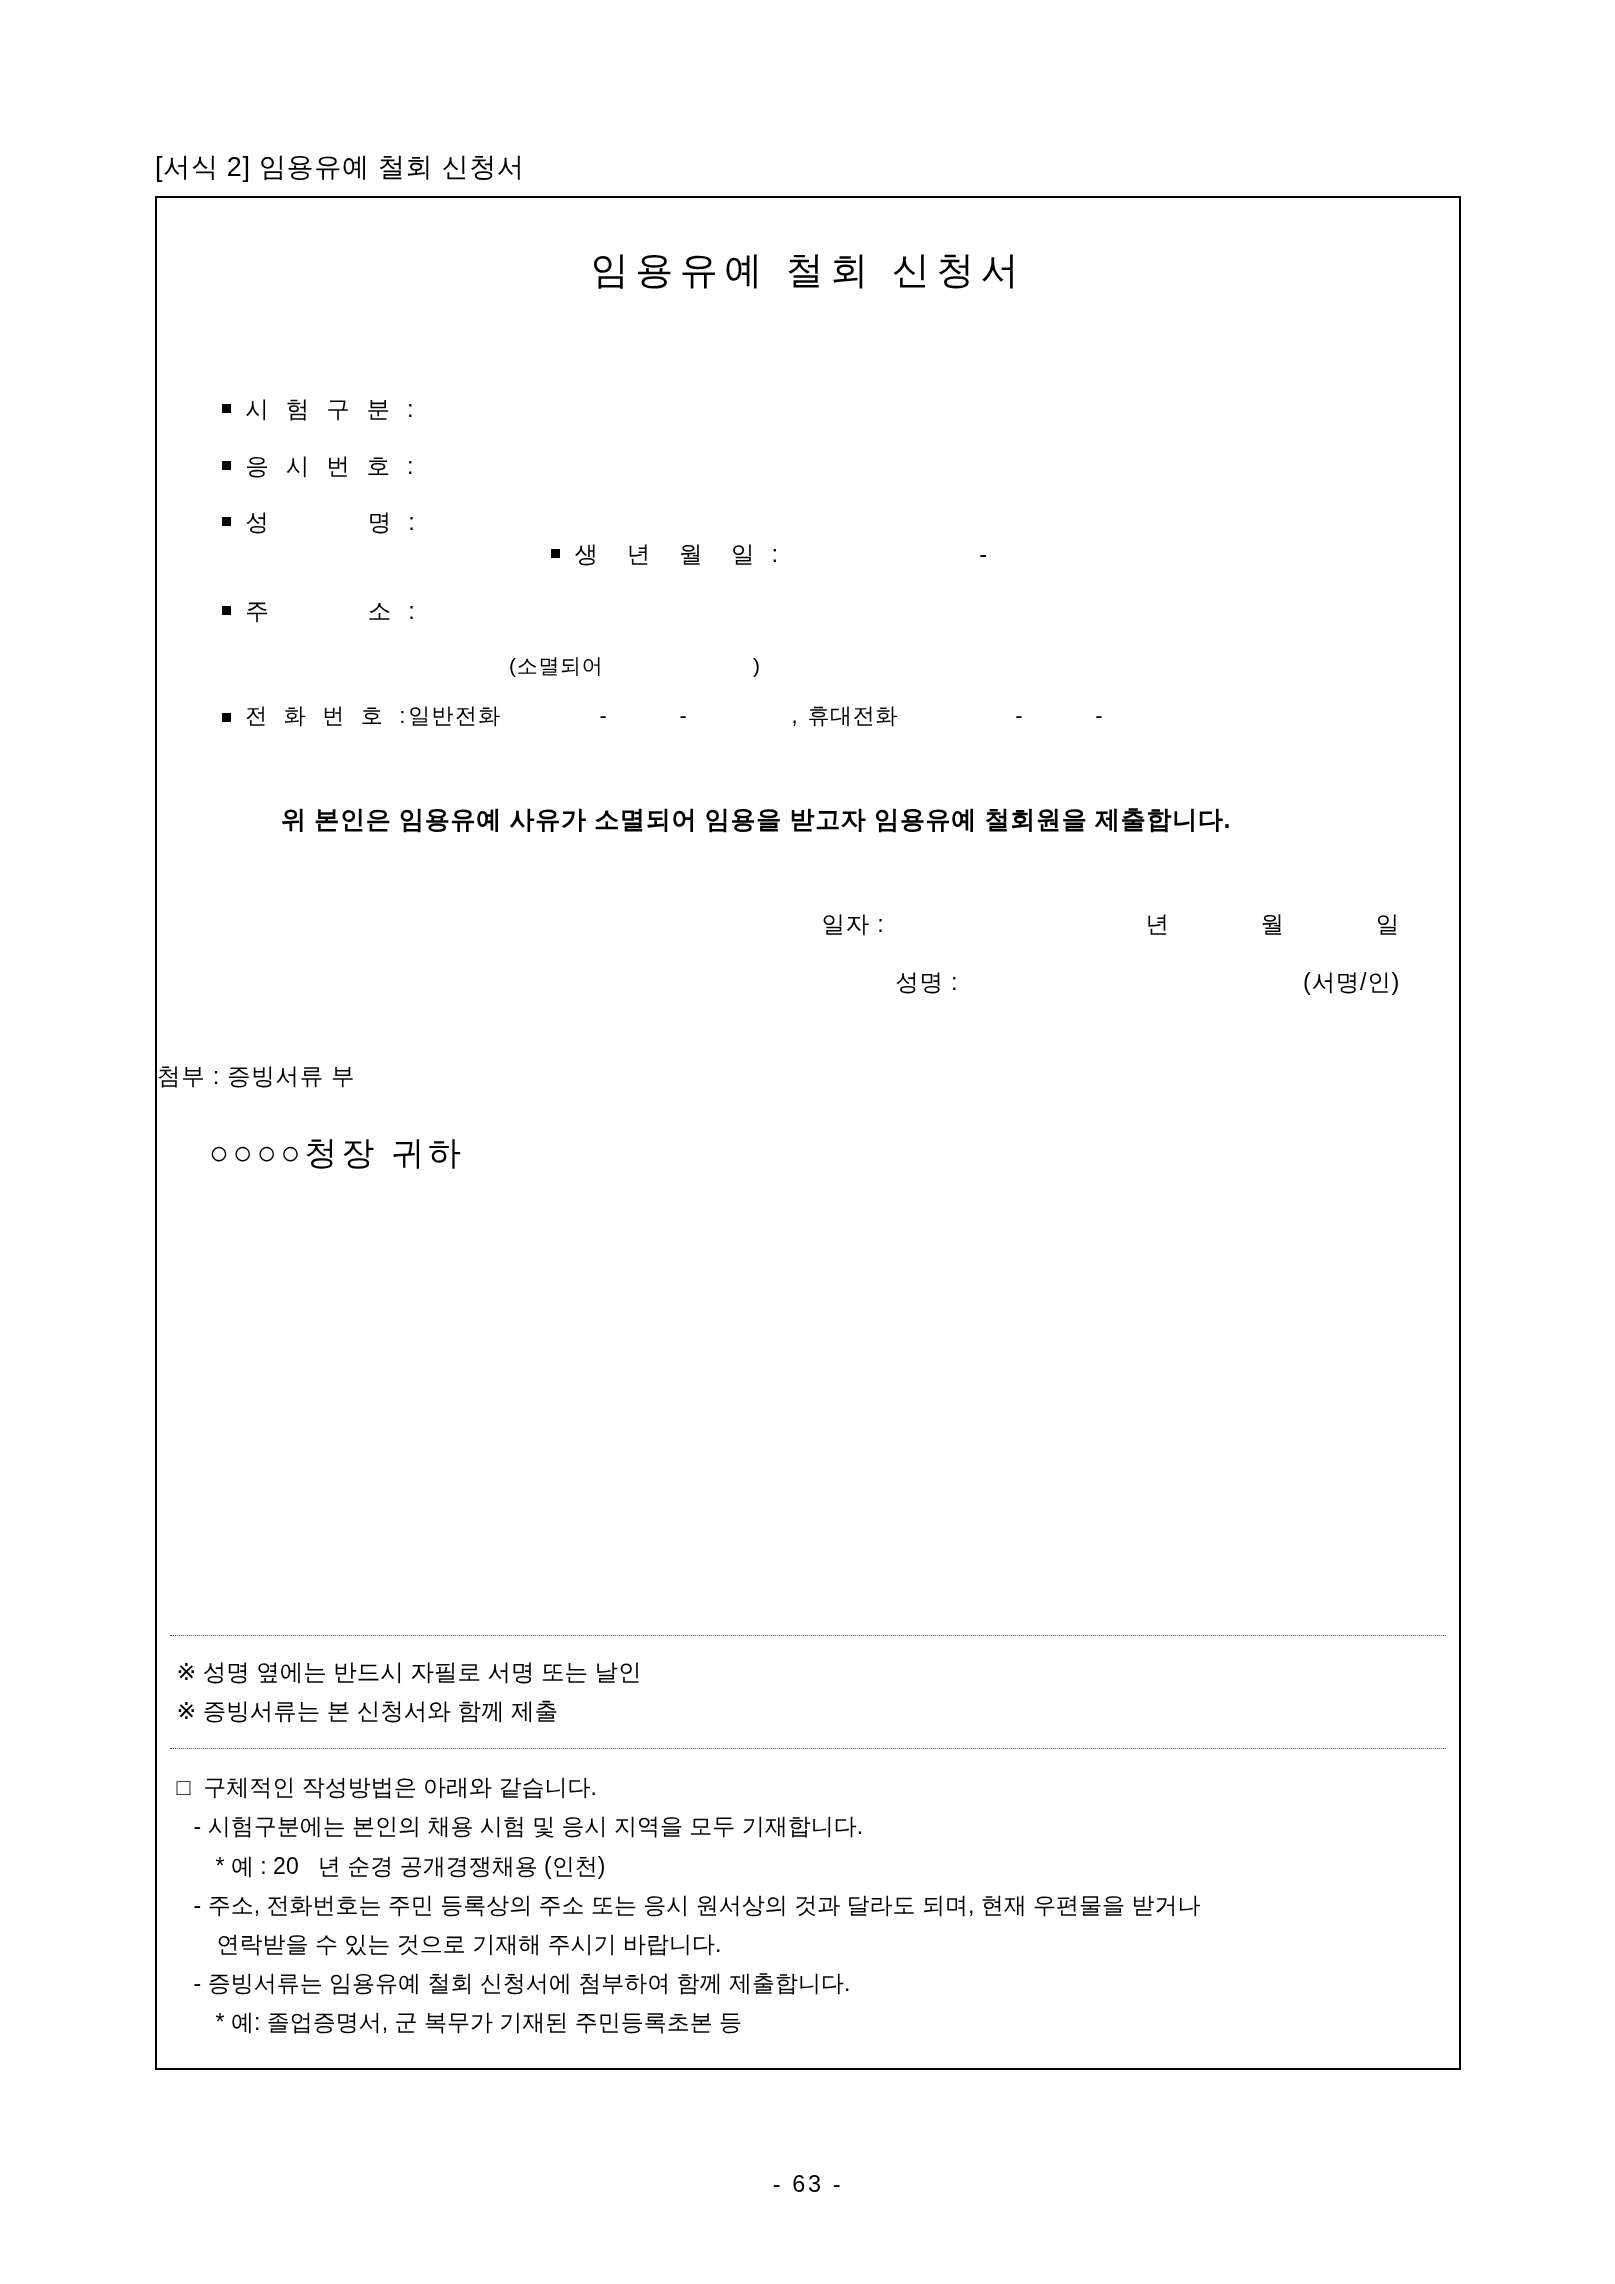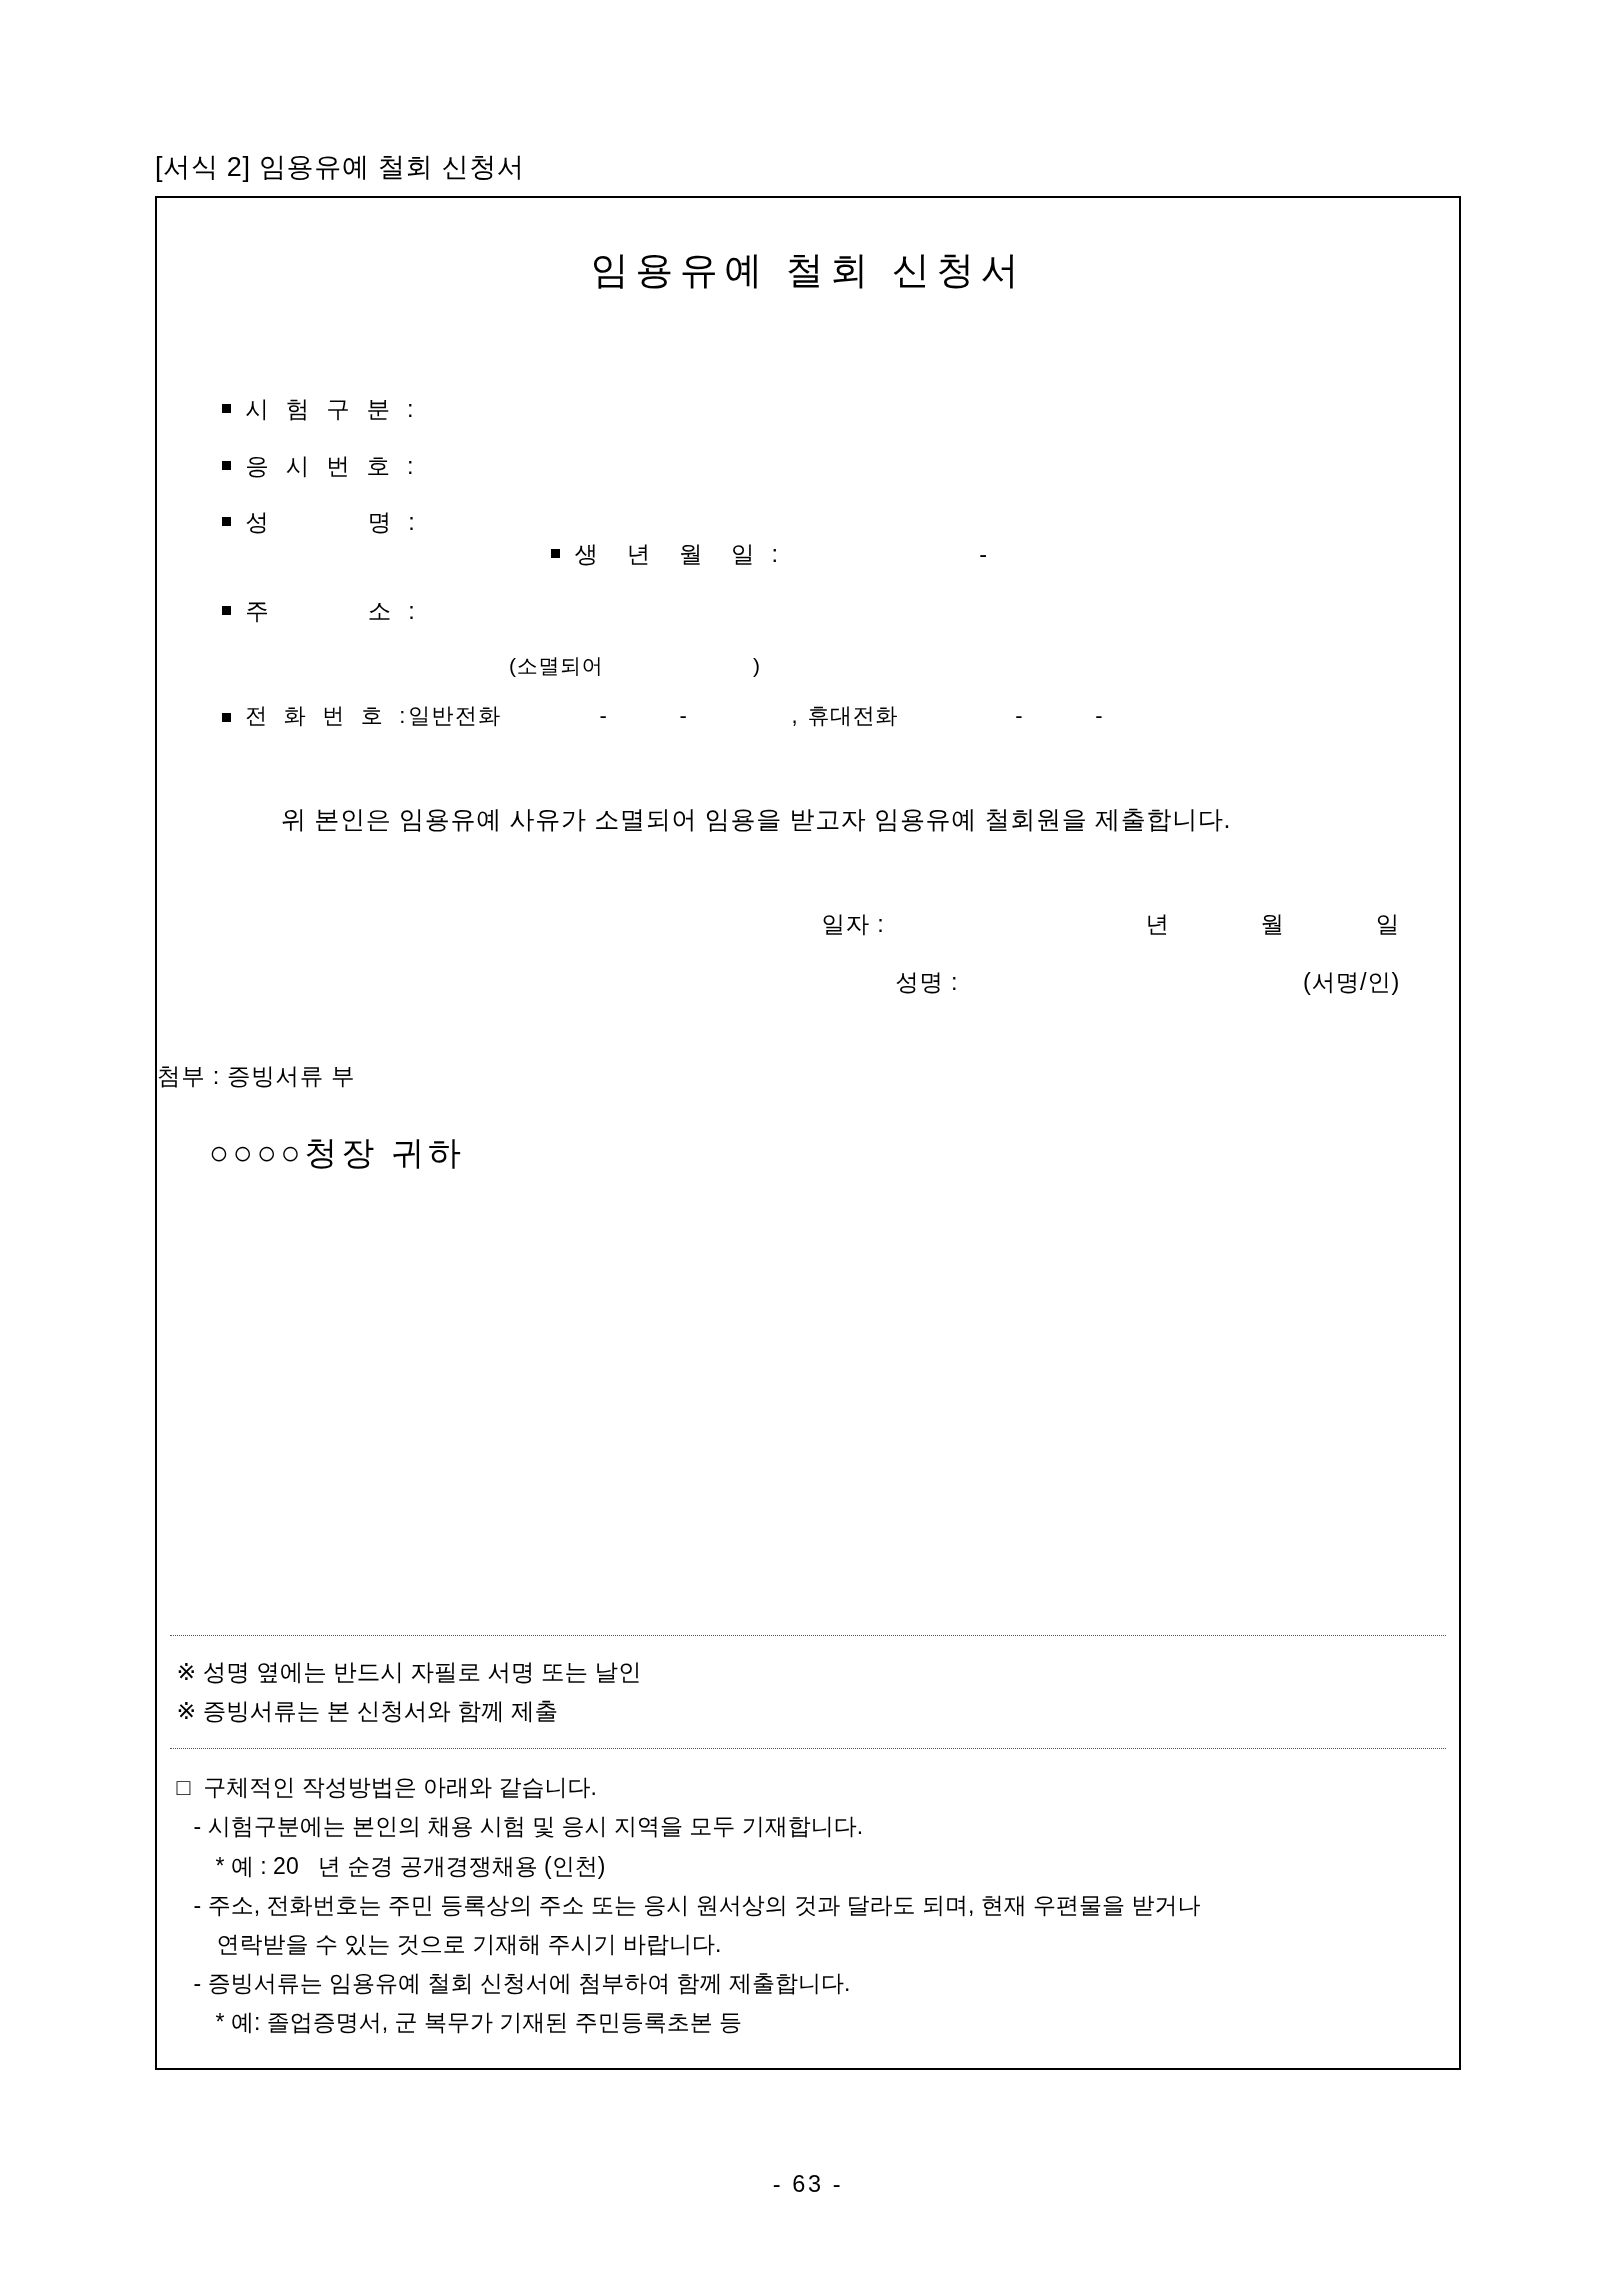--- a/index.html
+++ b/index.html
@@ -114,20 +114,21 @@
   .ph-mobile { margin-left: 9px; }
   .ph-dash3 { margin-left: 117px; }
   .ph-dash4 { margin-left: 72px; }
 
   
   .statement {
     font-size: 25px;
     margin-top: 72px;
     padding-left: 124px;
     letter-spacing: 0.7px;
+    font-weight: bold;
   }
 
   
   .sign-block {
     margin-top: 72px;
     padding-right: 59px;
     font-size: 23.5px;
   }
   .sign-row {
     display: flex;

